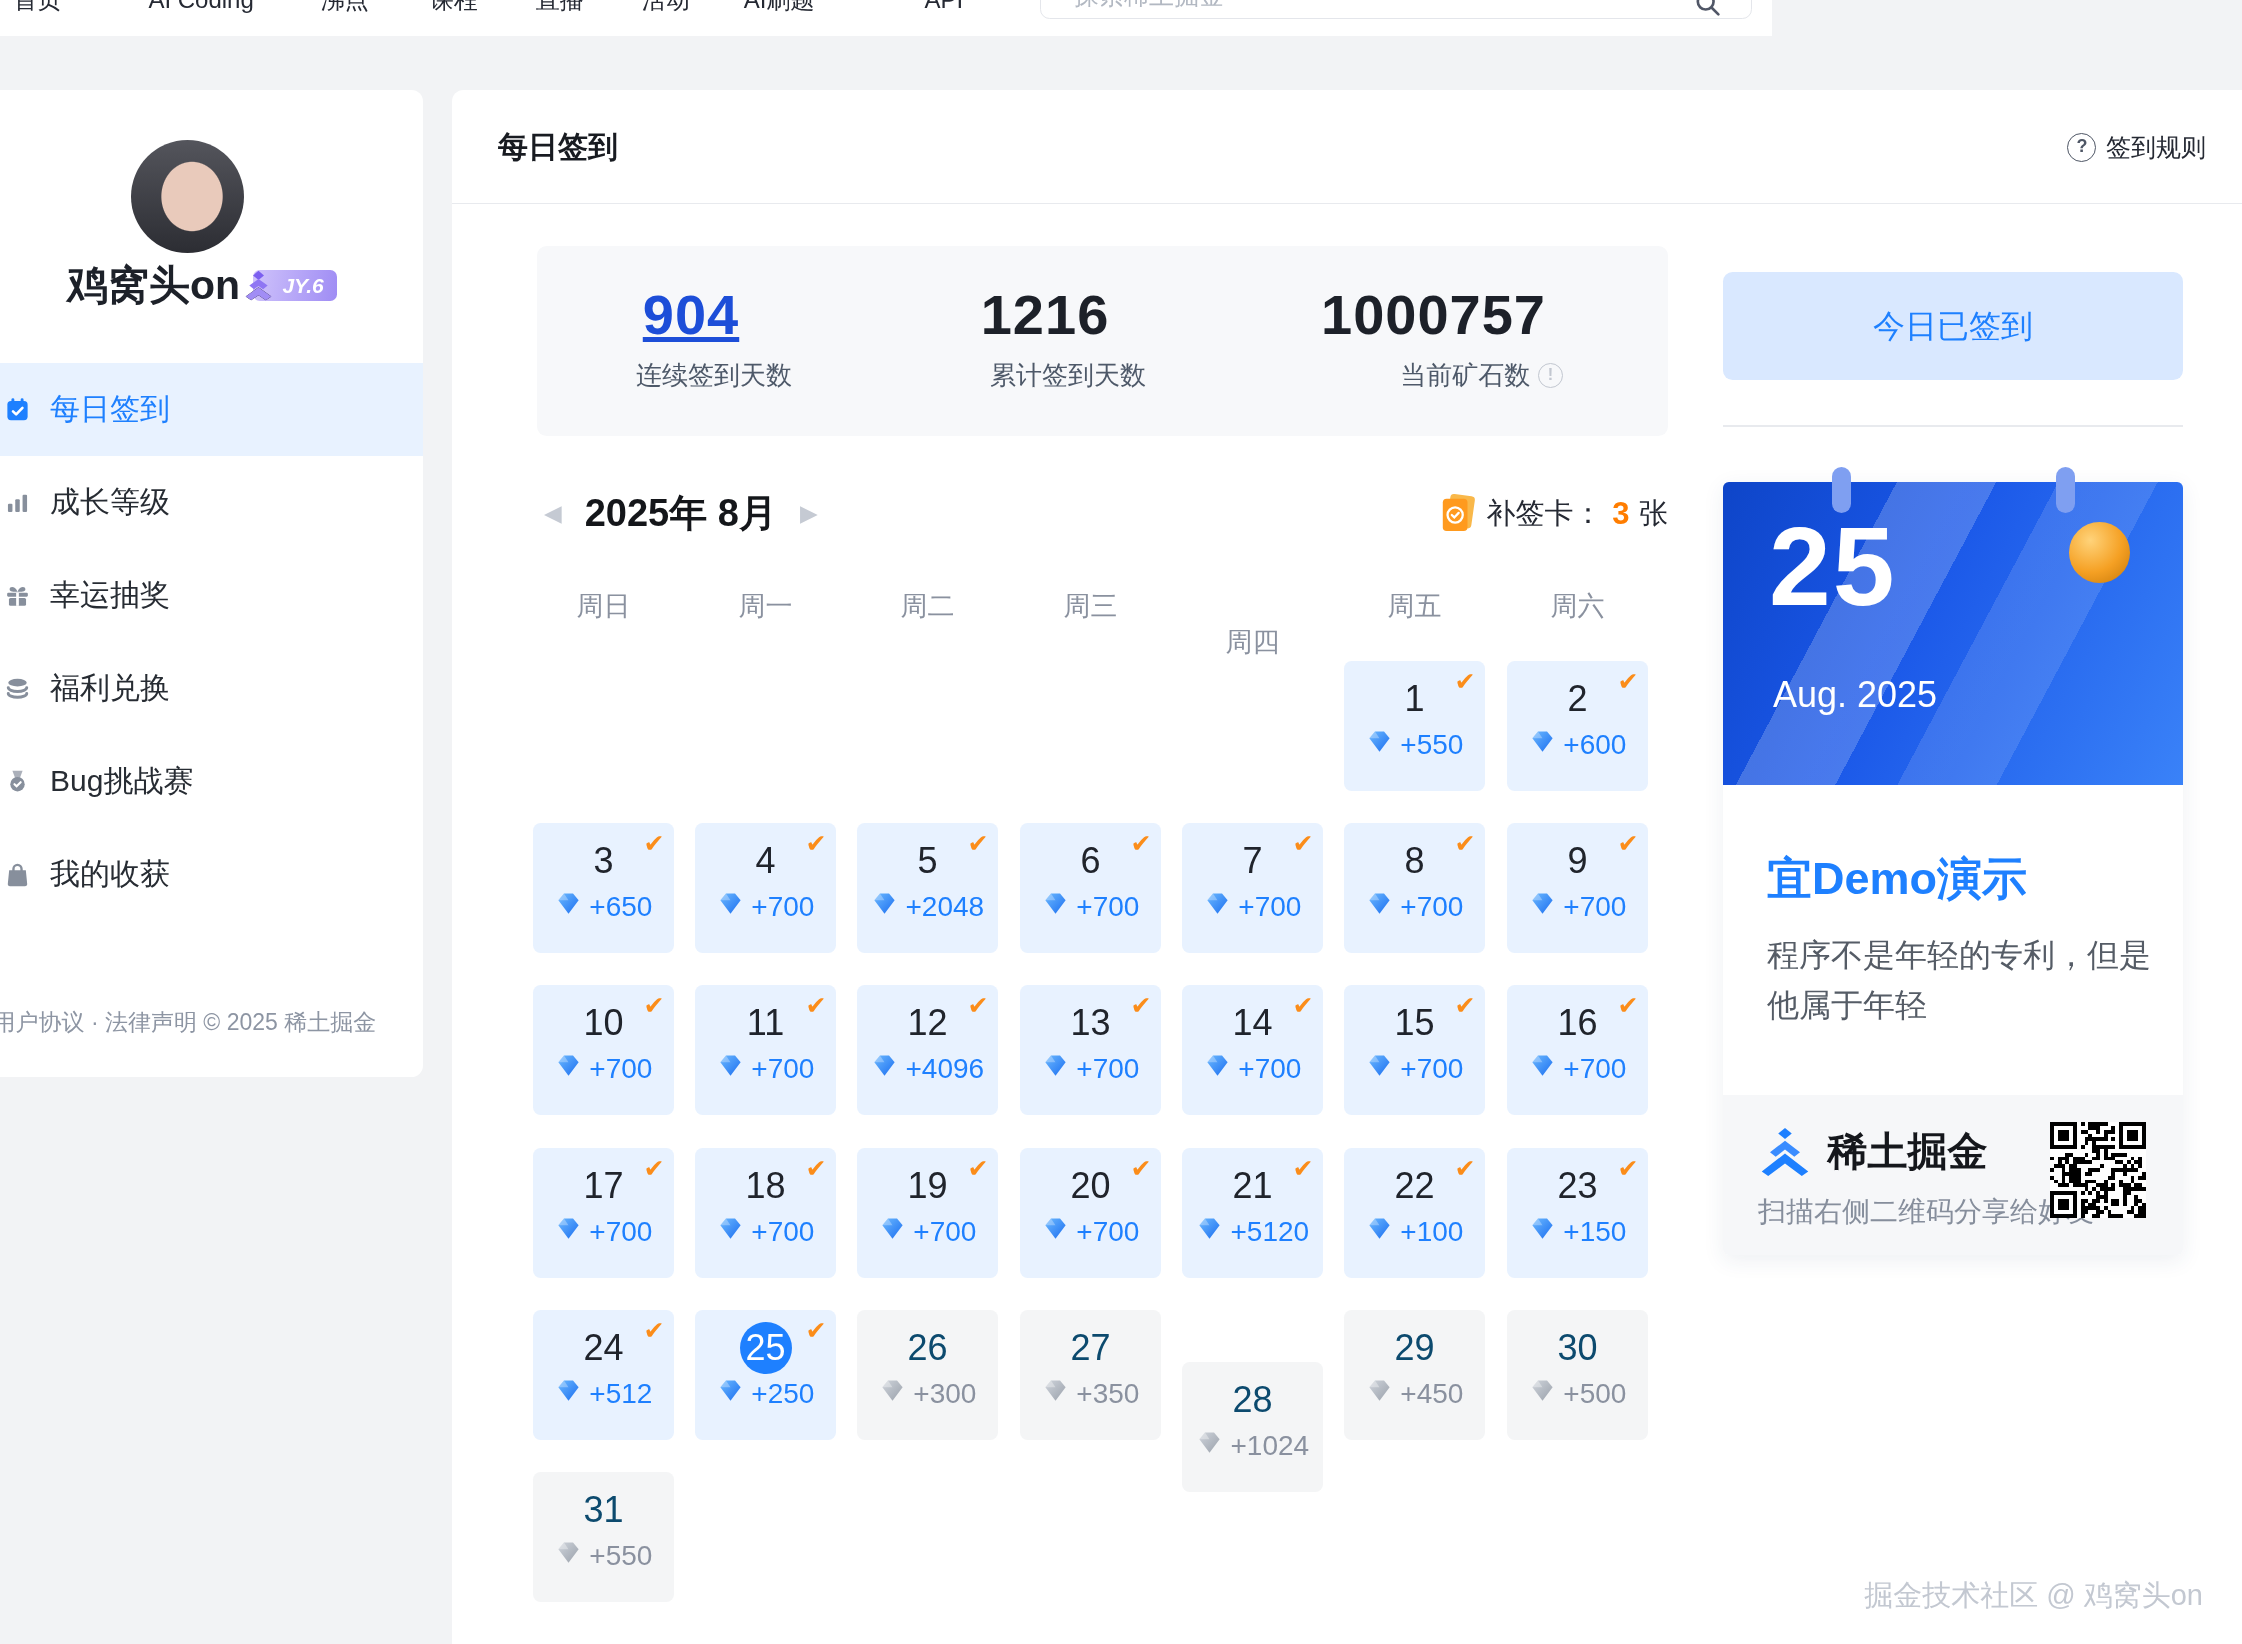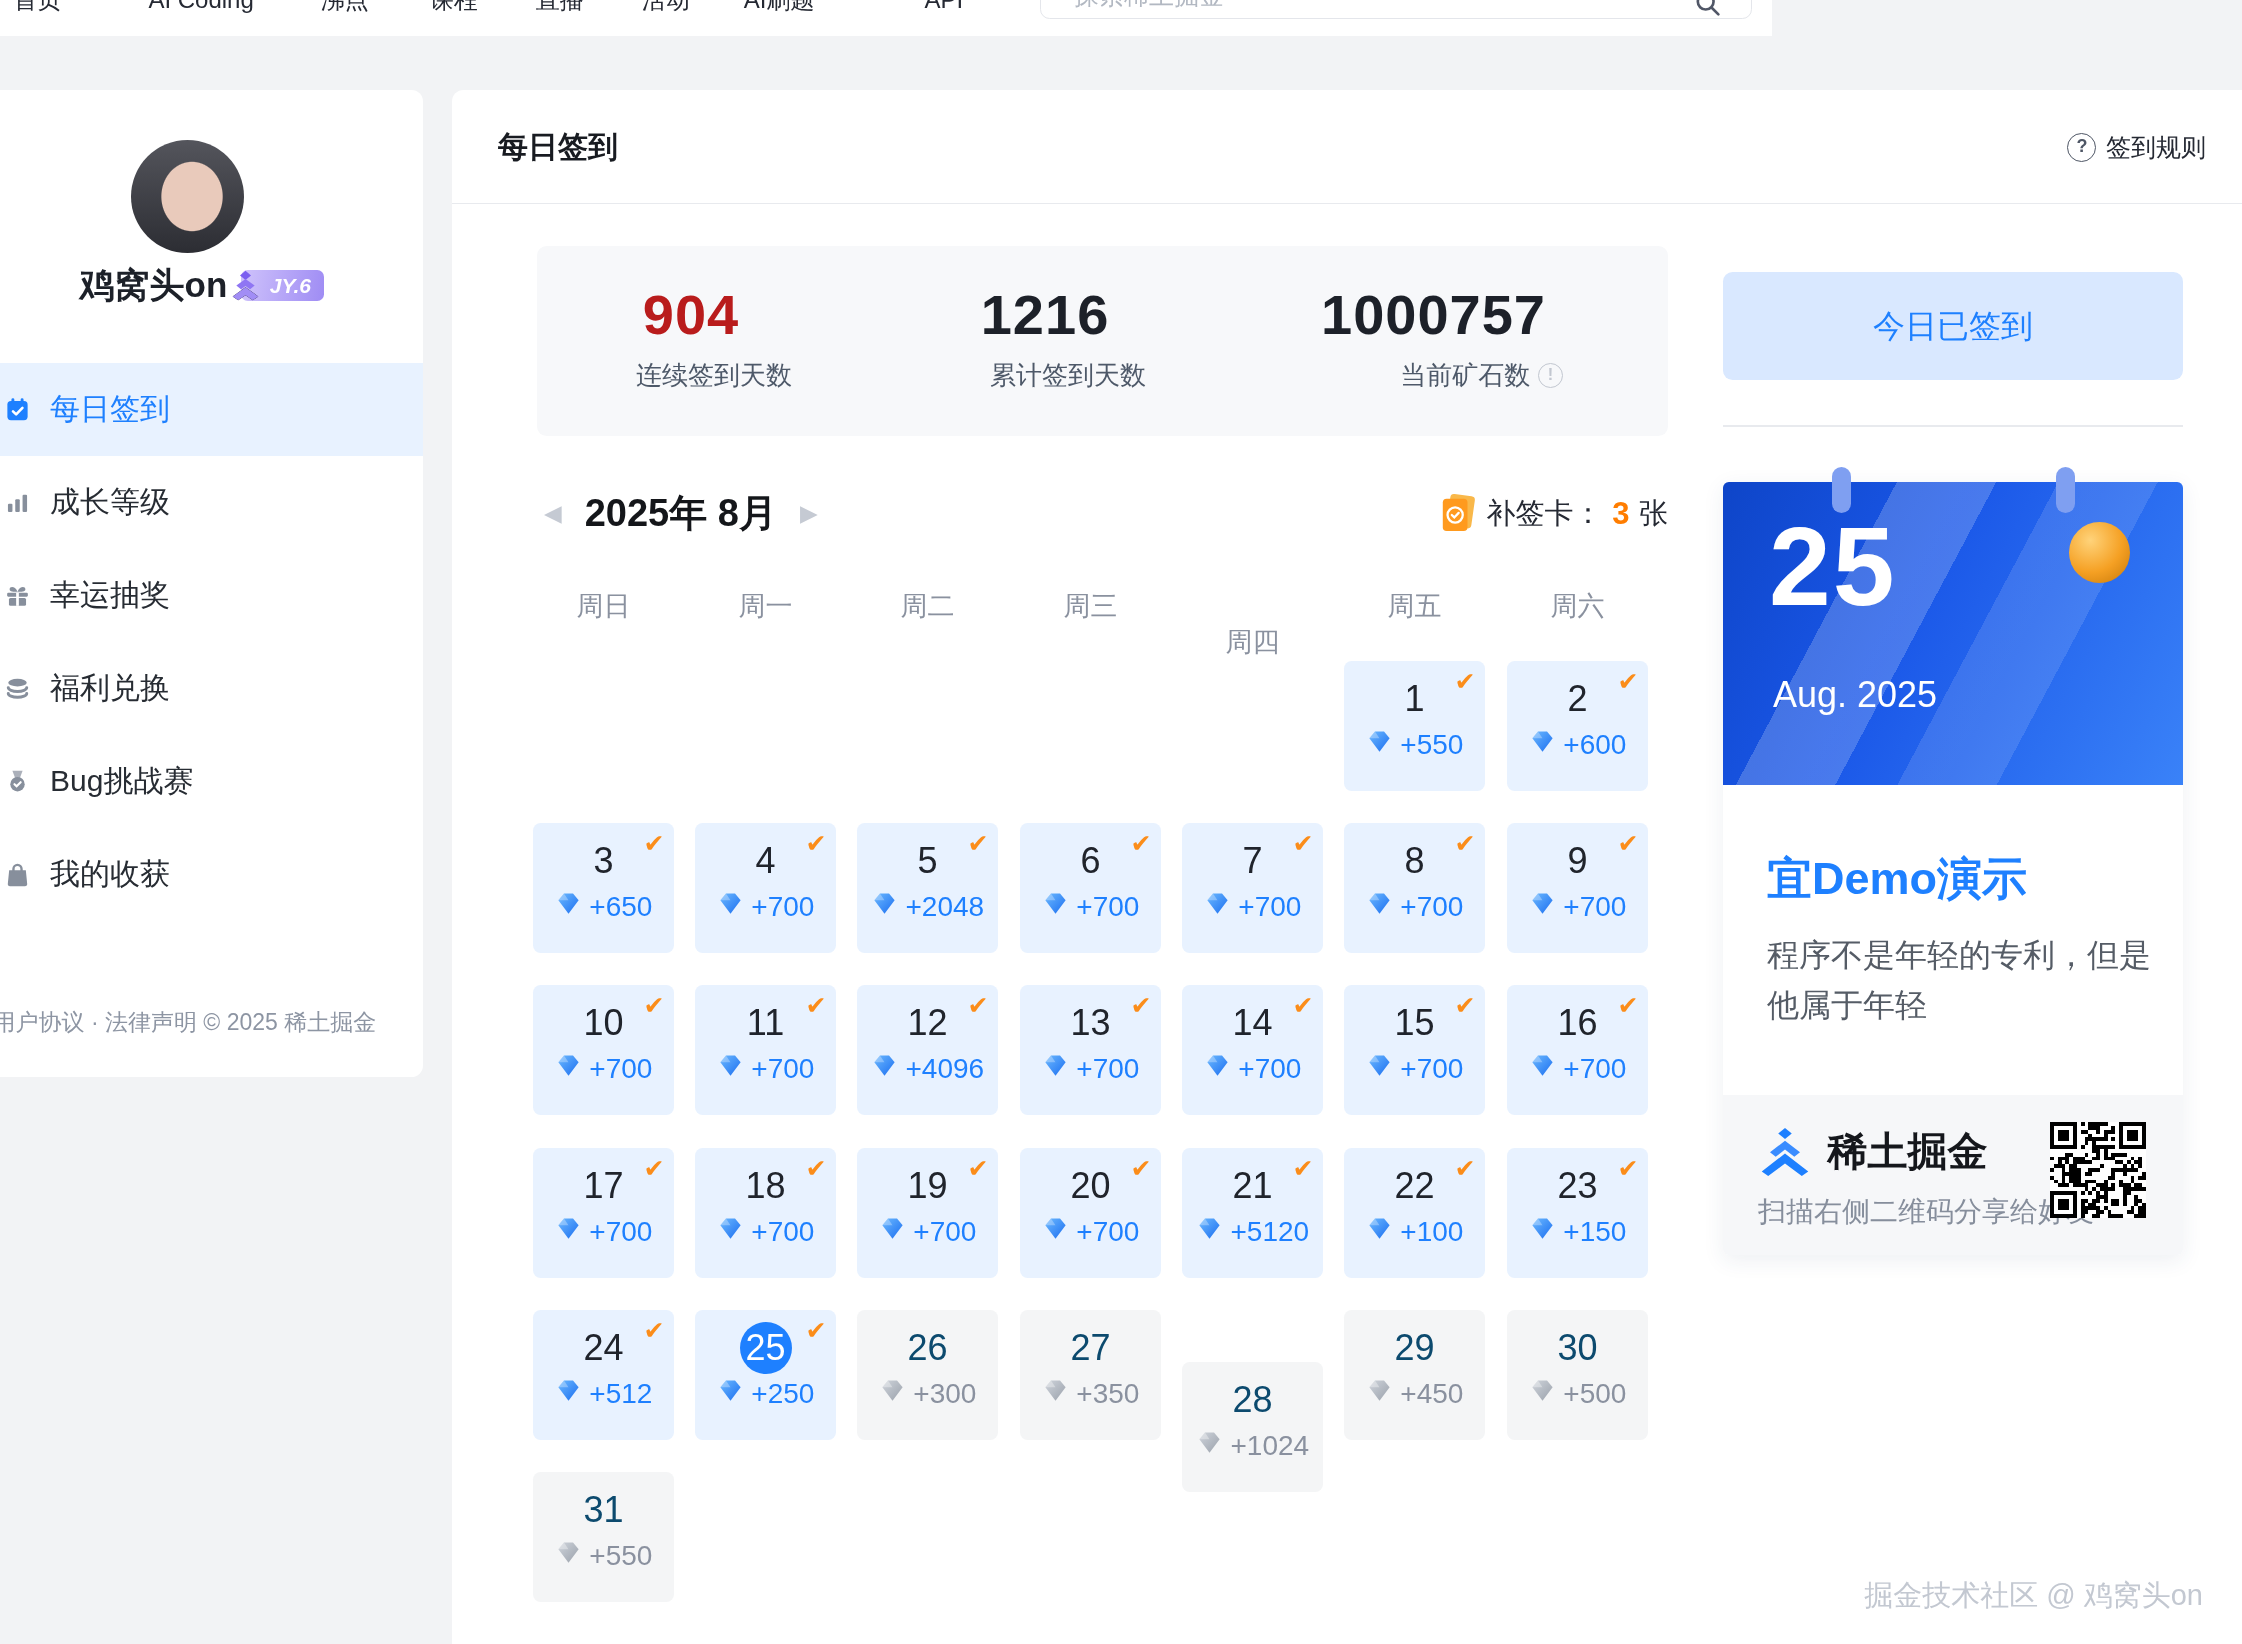--- a/index.html
+++ b/index.html
@@ -15,21 +15,21 @@
   .creator-btn{position:absolute;left:1782px;top:-33px;width:156px;height:60px;border-radius:7.7px;background:#1e80ff;color:#fff;font-size:23px;text-align:center;line-height:88px;overflow:hidden;}
   .creator-btn .divline{position:absolute;right:42px;top:7.7px;width:1px;height:44px;background:rgba(255,255,255,.45);}
   .nav-avatar{position:absolute;left:1948px;top:-23px;width:48px;height:48px;border-radius:50%;background:radial-gradient(circle at 50% 62%,#f0a35a 0 38%,#273a5e 40%);}
   .member{position:absolute;left:2000px;top:-7.7px;font-size:25px;color:#9097a5;}
 
   
   .sidebar{position:absolute;left:-19px;top:90px;width:442px;height:987px;background:#fff;border-radius:11.5px;}
   .avatar{position:absolute;left:150px;top:50px;width:113px;height:113px;border-radius:50%;
     background:radial-gradient(ellipse 46% 52% at 54% 50%,#e9cabb 0 58%,rgba(0,0,0,0) 60%),linear-gradient(180deg,#54555c,#2c2d33);}
   .namerow{position:absolute;left:0;top:173px;width:100%;height:44px;display:flex;align-items:center;justify-content:center;gap:13.4px;}
-  .uname{font-size:35px;font-weight:700;color:#1d2129;}
+  .uname{font-size:41px;font-weight:700;color:#1d2129;}
   .lvl{position:relative;height:31px;padding:0 13.4px 0 29px;border-radius:6.7px;background:linear-gradient(100deg,#cfc3fb,#9f8cf4);
        color:#fff;font-size:21px;font-style:italic;font-weight:700;line-height:31px;}
   .lvl .lvlicon{position:absolute;left:-11.5px;top:0px;width:33px;height:31px;}
   .menu{position:absolute;left:0;top:273px;width:100%;}
   .mitem{height:93px;display:flex;align-items:center;padding-left:23px;color:#272c33;cursor:pointer;}
   .mitem .micon{width:27px;height:27px;color:#878f9c;flex:0 0 27px;}
   .mitem .mlabel{margin-left:19px;font-size:30px;}
   .mitem.active{background:#e8f2ff;color:#1e80ff;}
   .mitem.active .micon{color:#1e80ff;}
   .sfooter{position:absolute;left:11.5px;top:917px;font-size:23px;color:#8d95a3;white-space:nowrap;}
@@ -38,21 +38,21 @@
   .main{position:absolute;left:452px;top:90px;width:1791px;height:1554px;background:#fff;border-radius:11.5px 0 0 0;}
   .mheader{position:absolute;left:0;top:0;width:100%;height:114px;border-bottom:1.9px solid #e8eaee;box-sizing:border-box;}
   .mtitle{position:absolute;left:46px;top:0;height:114px;line-height:114px;font-size:30px;font-weight:700;color:#181b21;}
   .rules{position:absolute;right:37px;top:0;height:114px;display:flex;align-items:center;gap:9.6px;font-size:25px;color:#252933;cursor:pointer;}
   .qicon{width:29px;height:29px;border:1.9px solid #4e5665;border-radius:50%;box-sizing:border-box;
          font-size:18px;line-height:25px;text-align:center;color:#4e5665;font-weight:700;}
 
   .stats{position:absolute;left:85px;top:156px;width:1131px;height:190px;background:#f7f8fa;border-radius:9.6px;}
   .stat{position:absolute;top:37px;text-align:center;}
   .stat .v{font-size:56px;font-weight:700;color:#1d2129;line-height:63px;letter-spacing:1px;}
-  .stat.hl .v{color:#b91c1c;}
+  .stat.hl .v{color:#1d4ed8;text-decoration:underline;}
   .stat .l{margin-top:11.5px;font-size:26px;color:#4e5969;display:flex;align-items:center;justify-content:flex-end;gap:7.7px;}
   .iicon{display:inline-block;width:25px;height:25px;border:1.9px solid #c2c7d0;border-radius:50%;box-sizing:border-box;
          font-size:16.3px;line-height:21px;color:#c2c7d0;text-align:center;font-weight:700;}
 
   .monthrow{position:absolute;left:92px;top:388px;height:71px;display:flex;align-items:center;gap:23px;}
   .chev{font-size:23px;color:#c5cad3;cursor:pointer;}
   .mlabel2{font-size:38px;font-weight:700;color:#14161a;}
   .makeup{position:absolute;right:575px;top:388px;height:71px;display:flex;align-items:center;gap:9.6px;font-size:29px;color:#252933;}
   .makeup .cnt{color:#ff7d00;font-weight:700;font-size:31px;}
   .ticket{width:38px;height:42px;}

